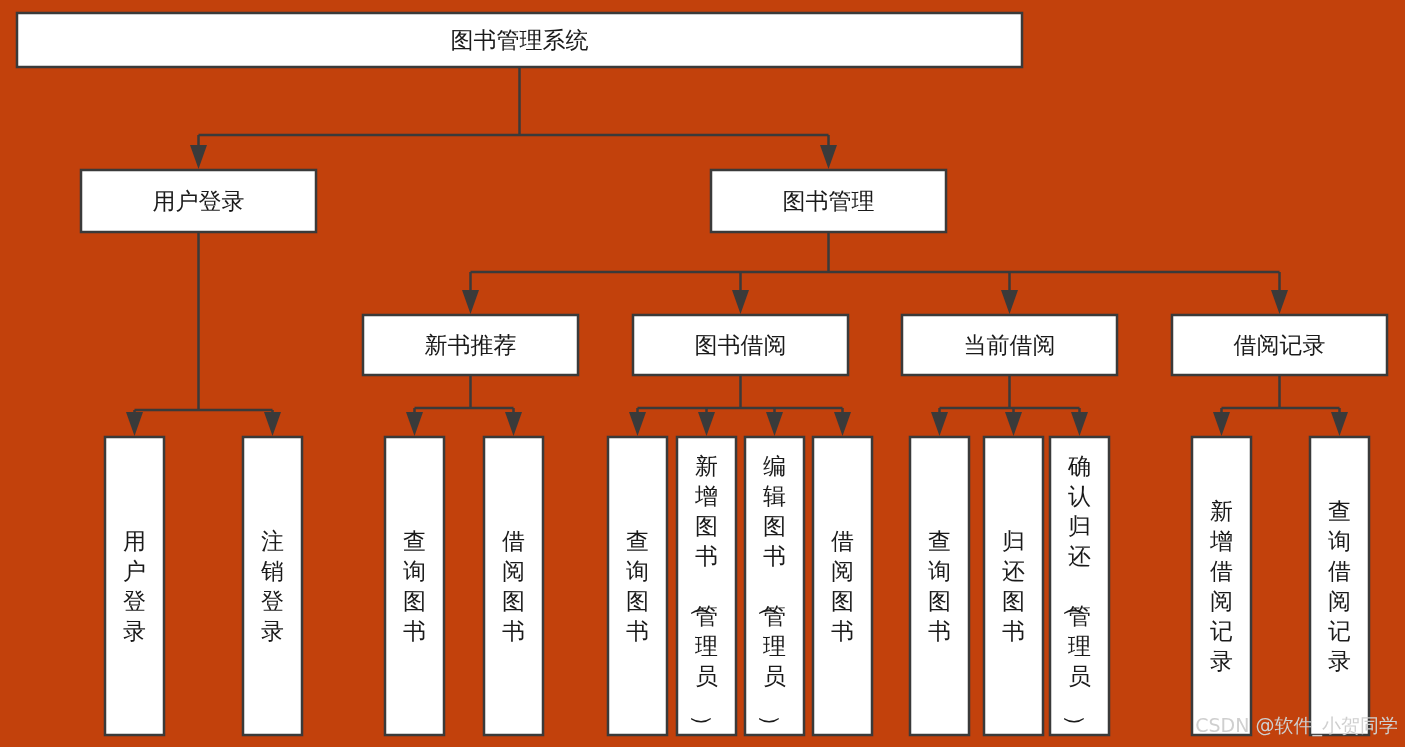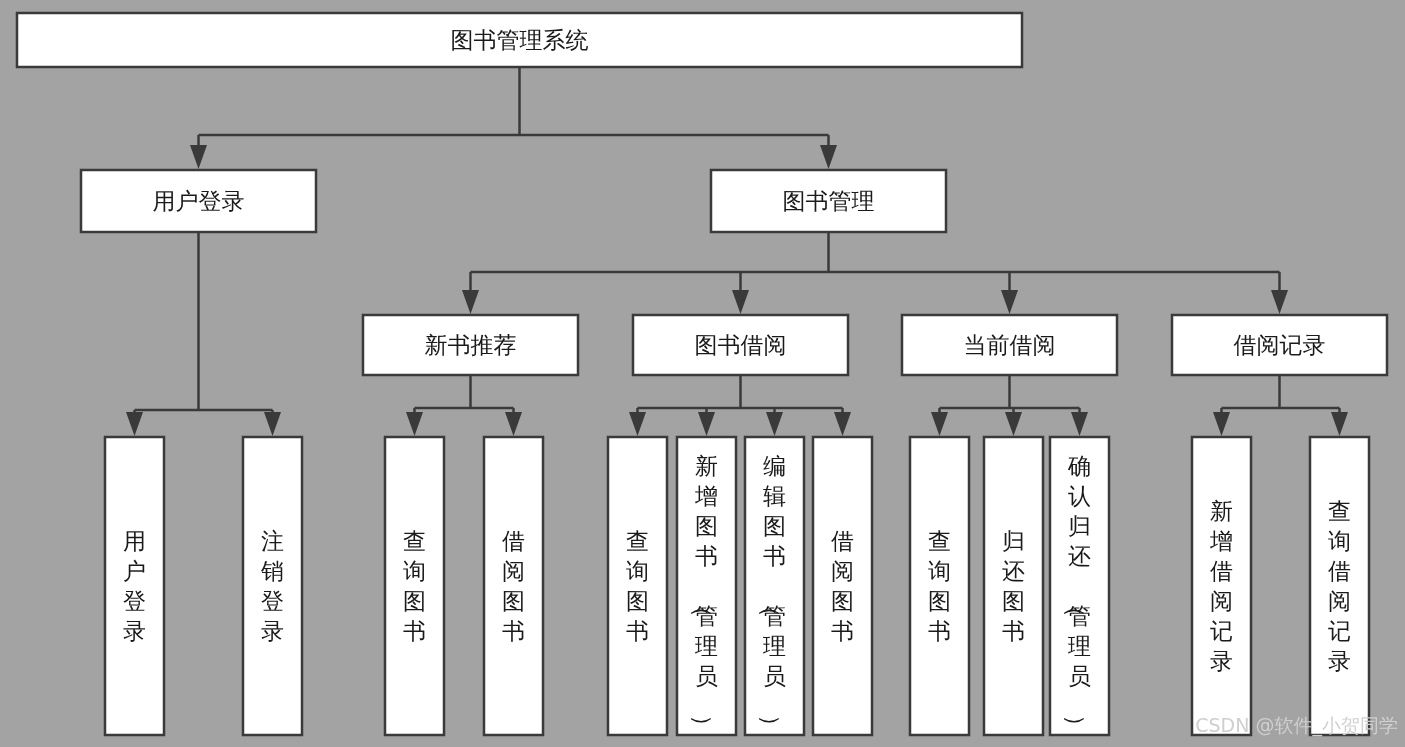--- a/index.html
+++ b/index.html
@@ -7,21 +7,21 @@
     padding: 0;
     background: #ffffff;
   }
   body {
     font-family: "DejaVu Sans", "Liberation Sans", sans-serif;
   }
   #diagram-root {
     position: relative;
     width: 1405px;
     height: 747px;
-    background: #a3a3a3;
+    background: #c2410c;
     overflow: hidden;
   }
   svg.diagram-canvas {
     position: absolute;
     left: 0;
     top: 0;
     width: 1405px;
     height: 747px;
     display: block;
   }

